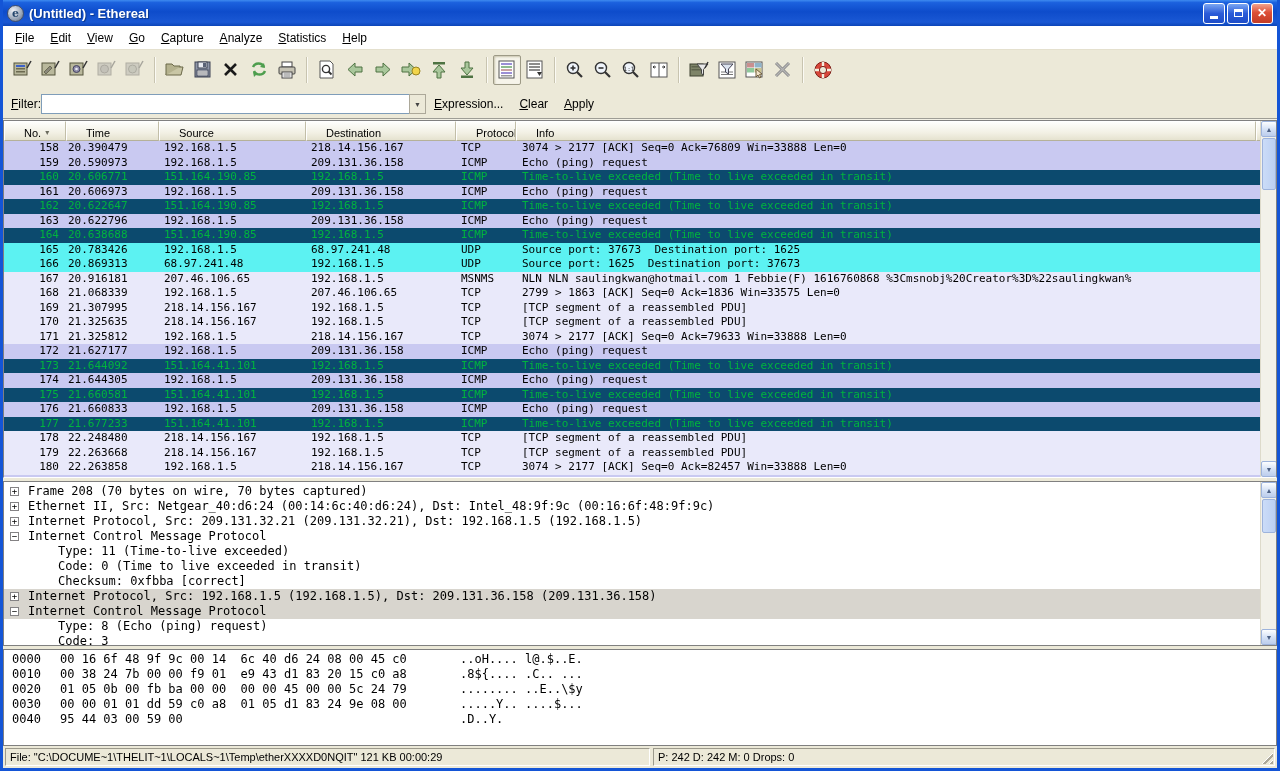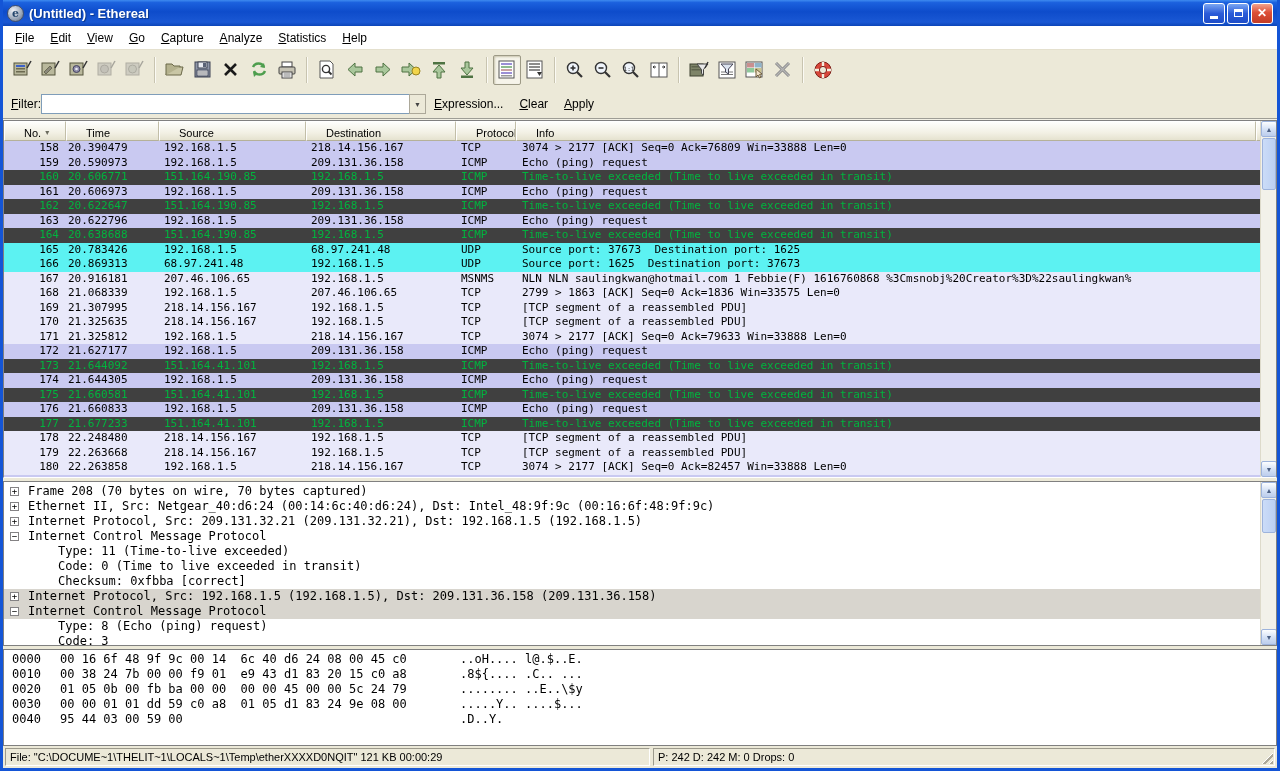--- a/index.html
+++ b/index.html
@@ -52,21 +52,21 @@
   .pl-header { height:20px; flex:0 0 20px; display:flex; }
   .pl-hcell { background:linear-gradient(180deg,#FEFEFC,#F2F0E4 60%,#E5E2CF); border:1px solid #fff;
     border-right:1px solid #C2BEA8; border-bottom:1px solid #B5B199; font-size:11px; color:#000;
     padding:3px 0 0 19px; white-space:nowrap; overflow:hidden; display:flex; gap:4px; align-items:center;}
   .sort-ind { font-size:8px; color:#6B6B5E; line-height:11px; }
   .pl-body { flex:1; overflow:hidden; background:#fff; font-family:"DejaVu Sans Mono", monospace; }
   .pl-row { height:14.5px; display:flex; font-size:11px; line-height:14.5px; white-space:pre; cursor:default; }
   .pl-row.lav  { background:#C9C9F1; color:#000; }
   .pl-row.pale { background:#E9E9FA; color:#000; }
   .pl-row.cyan { background:#5CF2F2; color:#000; }
-  .pl-row.blk  { background:#404040; color:#00B43E; }
+  .pl-row.blk  { background:#0c4a6e; color:#00B43E; }
   .c-no { width:62px; text-align:right; padding-right:7px; flex:0 0 62px; }
   .c-time { width:93px; flex:0 0 93px; padding-left:2px; }
   .c-src { width:147px; flex:0 0 147px; padding-left:5px; }
   .c-dst { width:150px; flex:0 0 150px; padding-left:5px; }
   .c-proto { width:60px; flex:0 0 60px; padding-left:5px; }
   .c-info { flex:1; padding-left:6px; overflow:hidden; }
 
   
   .vscroll { position:absolute; top:0; right:0; width:16px; bottom:0; background:#F2F1EA; border-left:1px solid #DDDACB; }
   .vs-btn { position:absolute; left:0; width:16px; height:16px; border:1px solid #9DB3DC; border-radius:2px;

